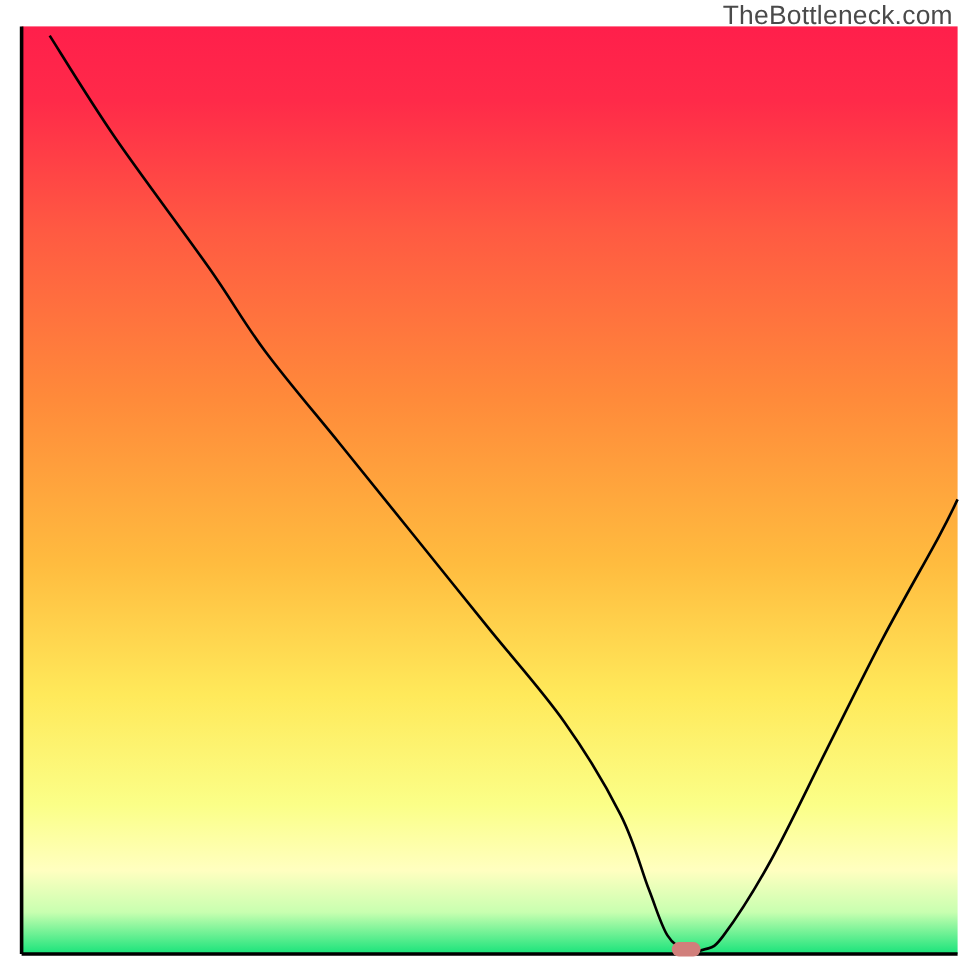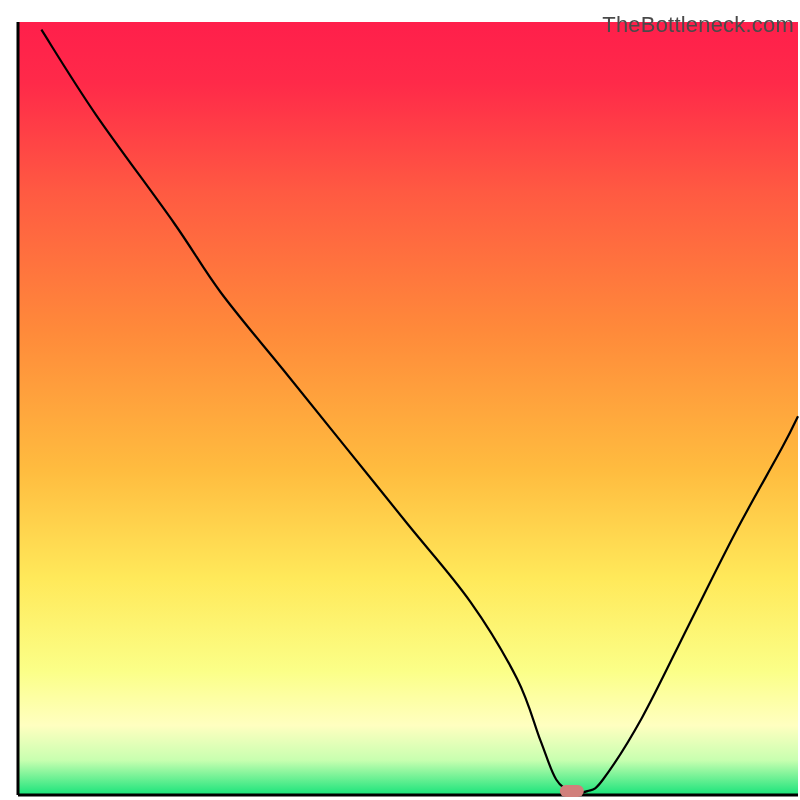--- a/index.html
+++ b/index.html
@@ -10,21 +10,21 @@
     background: #ffffff;
     font-family: Arial, Helvetica, sans-serif;
   }
   .container {
     position: relative;
     width: 800px;
     height: 800px;
   }
   .watermark {
     position: absolute;
-    top: 12px;
+    top: 0;
     right: 6px;
     color: #4a4a4a;
     font-size: 22px;
     font-weight: 400;
     letter-spacing: 0.2px;
     z-index: 20;
   }
   svg.plot {
     position: absolute;
     left: 0;

